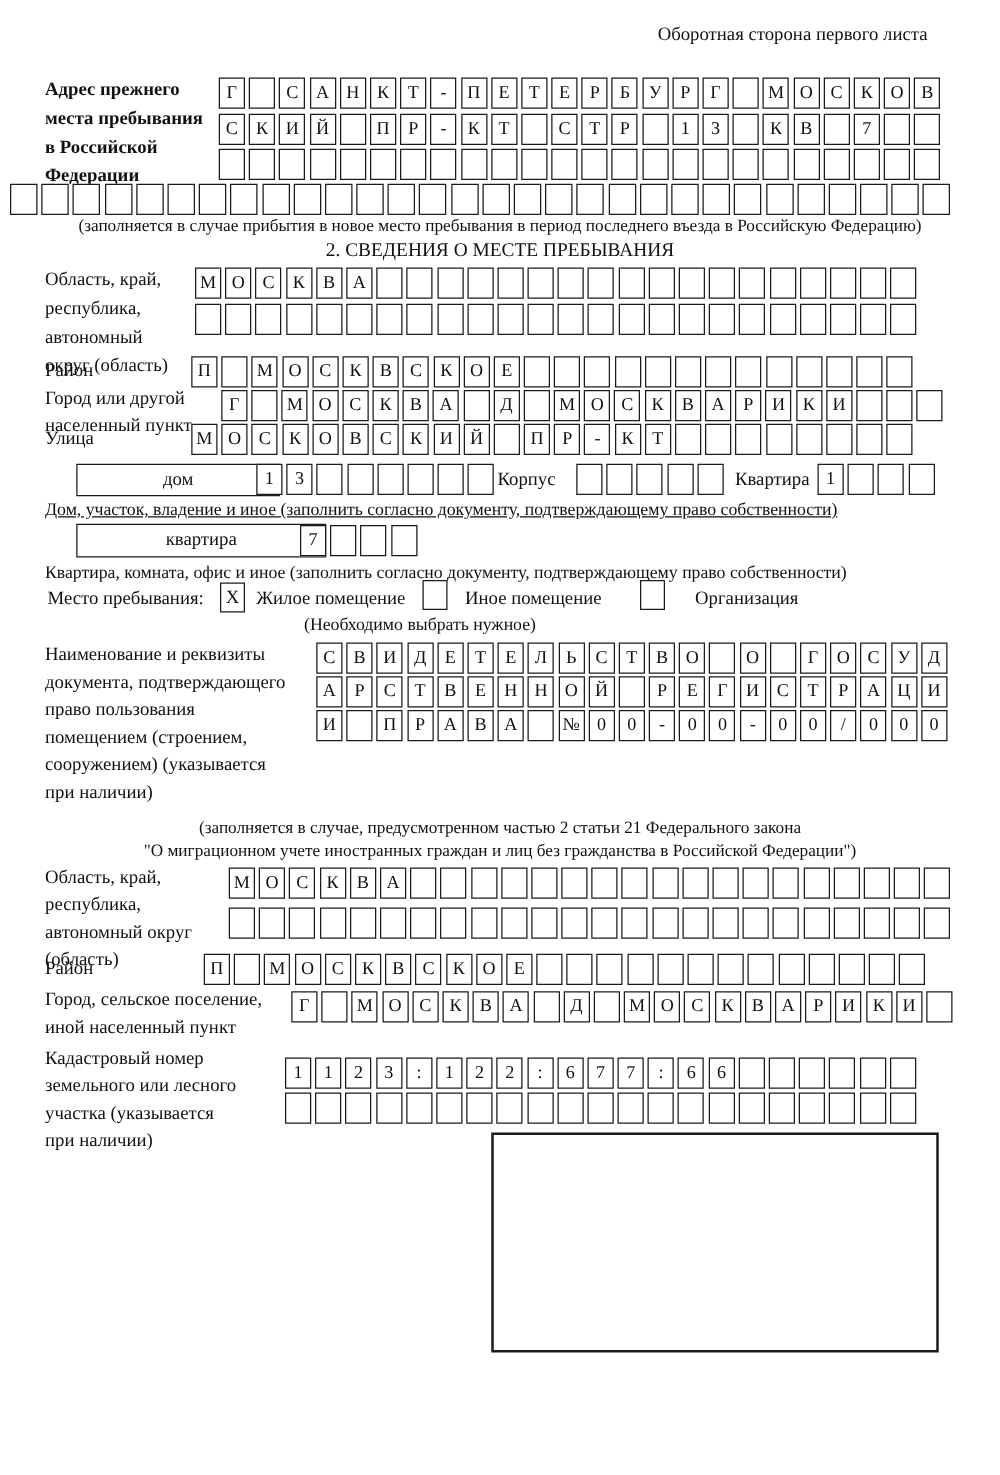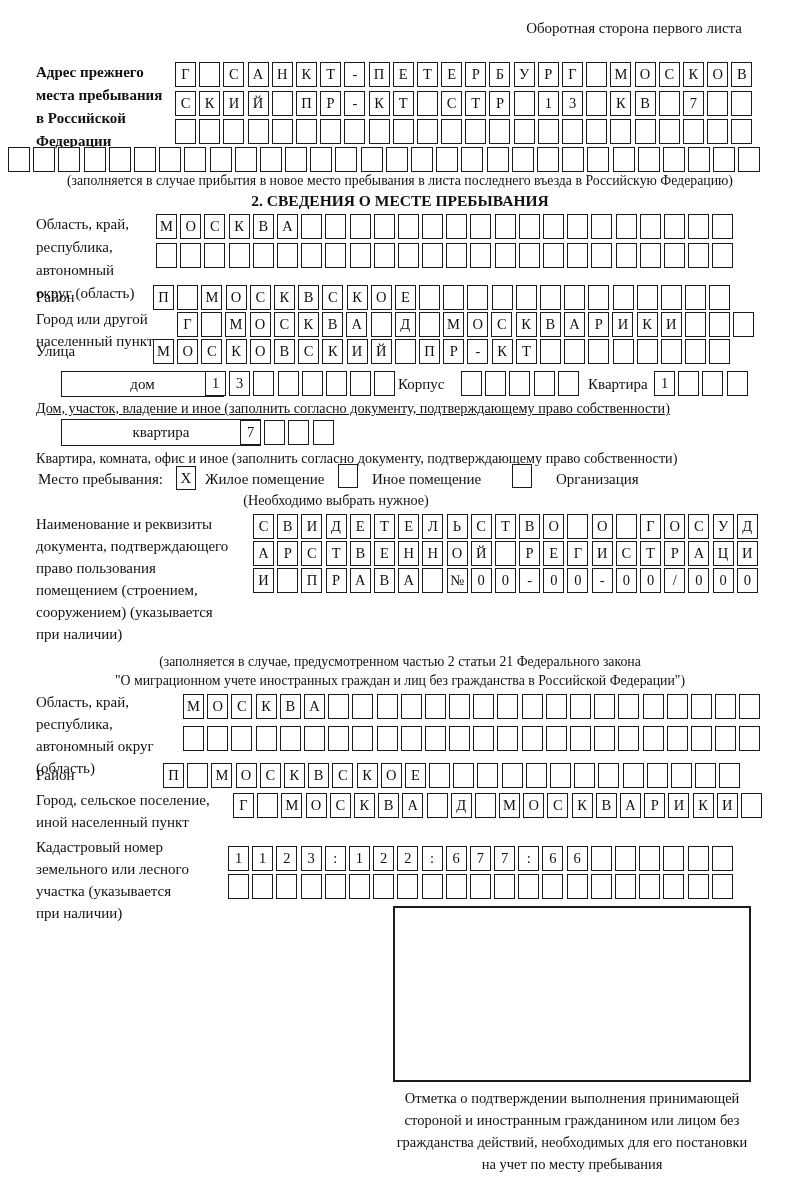--- a/index.html
+++ b/index.html
@@ -4,21 +4,21 @@
 <style>
   html,body{margin:0;padding:0;background:#fff;}
   .page{
     position:relative;width:800px;height:1180px;background:#fff;
     font-family:"Liberation Serif","DejaVu Serif",serif;color:#111;overflow:hidden;
   }
   .label{position:absolute;font-size:15px;line-height:23px;white-space:pre-line;}
   .label.tight{line-height:22px;}
   .caption{position:absolute;font-size:13.8px;white-space:pre-line;}
   .center{text-align:center;}
-  .title{position:absolute;font-weight:bold;font-size:15.5px;}
+  .title{position:absolute;font-weight:normal;font-size:15.5px;}
   .cellrow{position:absolute;display:flex;gap:3.2px;}
   .cell{
     width:21px;height:25px;border:1.5px solid #1b1b1b;box-sizing:border-box;
     display:flex;align-items:center;justify-content:center;
     font-size:14.5px;background:#fff;flex:none;
   }
   .cellrow.wide .cell{width:22px;}
   .named-box{
     position:absolute;border:1.5px solid #1b1b1b;box-sizing:border-box;
     display:flex;align-items:center;justify-content:center;font-size:15px;background:#fff;margin-left:28px;
@@ -143,21 +143,21 @@
       <div class="cell"></div>
       <div class="cell"></div>
       <div class="cell"></div>
       <div class="cell"></div>
       <div class="cell"></div>
       <div class="cell"></div>
       <div class="cell"></div>
       <div class="cell"></div>
       <div class="cell"></div>
     </div>
-  <div class="caption center" style="left:0;top:173px;width:800px;">(заполняется в случае прибытия в новое место пребывания в листа последнего въезда в Российскую Федерацию)</div>
+  <div class="caption center" style="left:0;top:173px;width:800px;">(заполняется в случае прибытия в новое место пребывания в период последнего въезда в Российскую Федерацию)</div>
 
   <div class="title center" style="left:0;top:192px;width:800px;">2. СВЕДЕНИЯ О МЕСТЕ ПРЕБЫВАНИЯ</div>
 
   <div class="label" style="left:36px;top:213px;">Область, край,
 республика,
 автономный
 округ (область)</div>
   <div class="cellrow" style="left:156px;top:214px;">
       <div class="cell">М</div>
       <div class="cell">О</div>
@@ -578,18 +578,14 @@
       <div class="cell"></div>
       <div class="cell"></div>
       <div class="cell"></div>
       <div class="cell"></div>
       <div class="cell"></div>
       <div class="cell"></div>
       <div class="cell"></div>
     </div>
 
   <div class="stamp-box" style="left:393px;top:906px;width:358px;height:176px;"></div>
-  <div class="caption center" style="left:382px;top:1087px;width:380px;font-size:14.5px;line-height:22px;">Отметка о подтверждении выполнения принимающей
-стороной и иностранным гражданином или лицом без
-гражданства действий, необходимых для его постановки
-на учет по месту пребывания</div>
 
 </div>
 
 </body></html>

